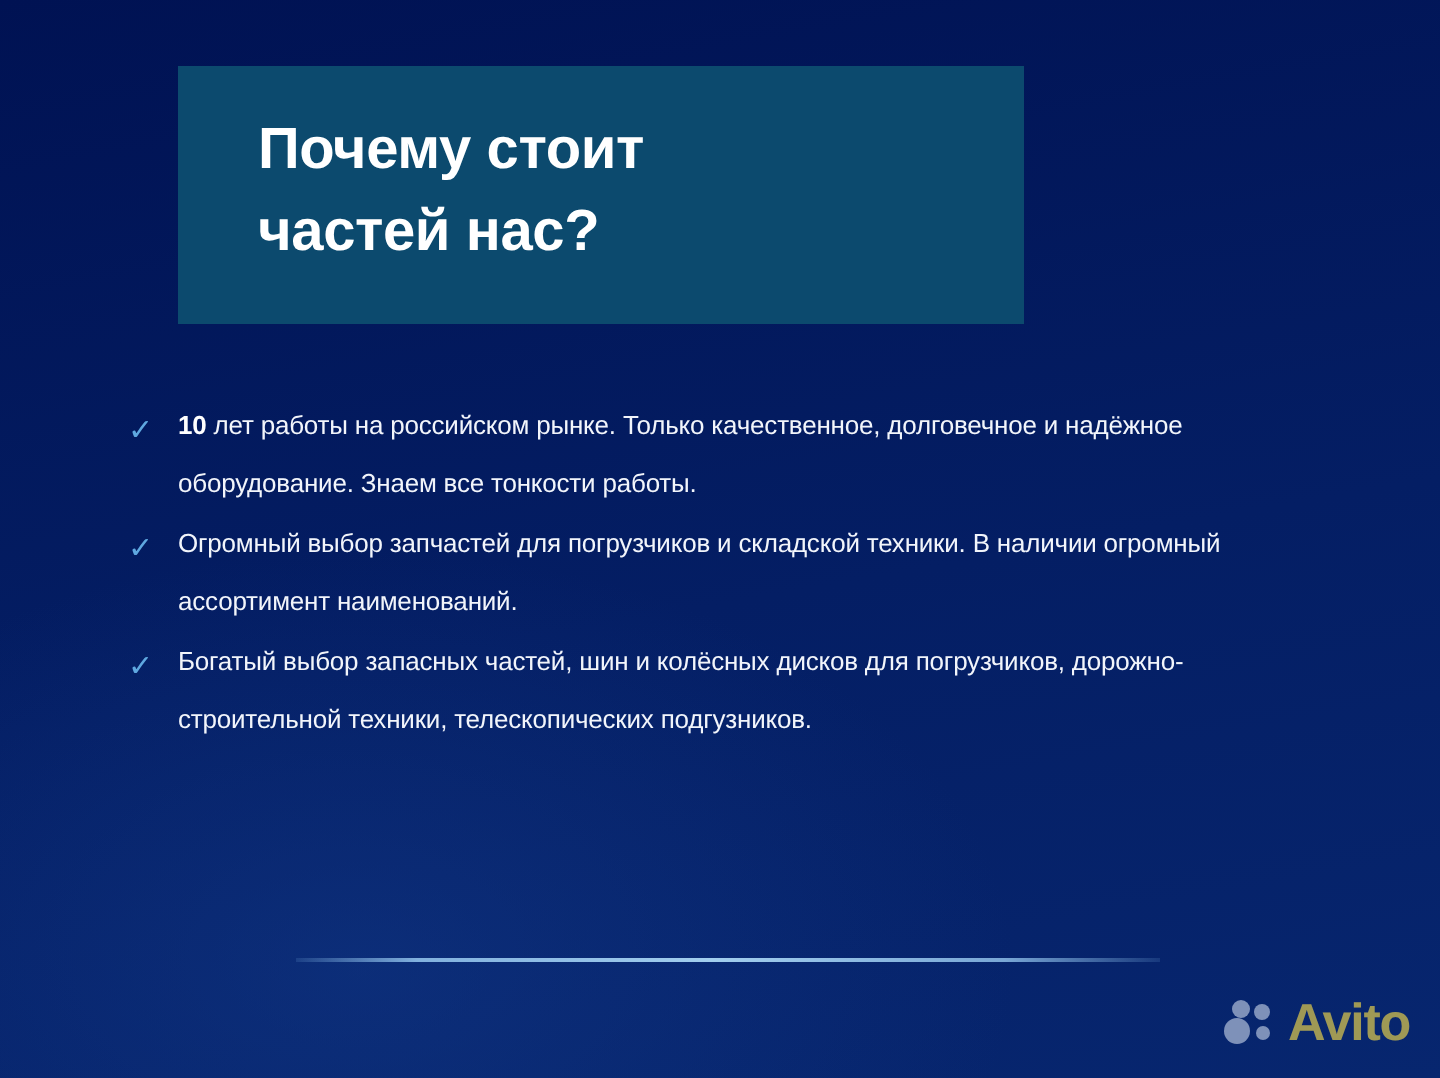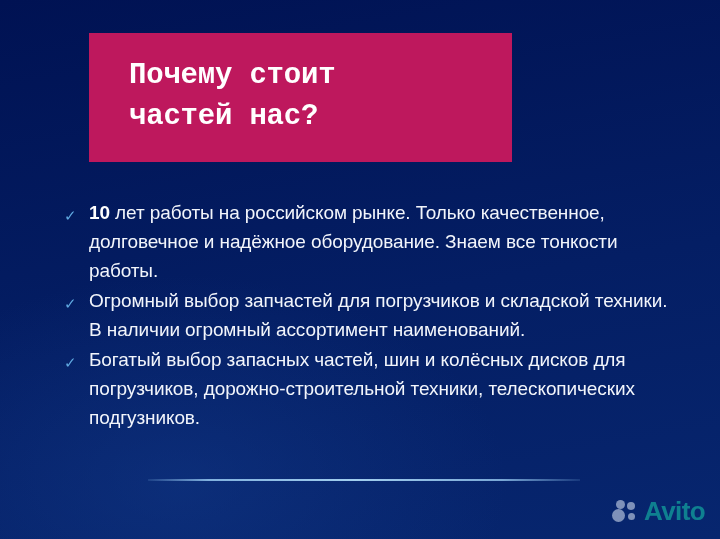--- a/index.html
+++ b/index.html
@@ -37,22 +37,21 @@
     background: radial-gradient(ellipse 70% 60% at 25% 90%, rgba(20,60,140,0.45) 0%, rgba(20,60,140,0) 65%);
   }
 
   
   #title-block {
     position: absolute;
     left: 89px;
     top: 33px;
     width: 423px;
     height: 129px;
-    background: #be185d;
-    font-family: Liberation Mono, monospace;
+    background: #0c4a6e;
   }
 
   #title-text {
     position: absolute;
     left: 40px;
     top: 22px;
     width: 370px;
     color: #ffffff;
     font-size: 29px;
     font-weight: bold;
@@ -82,21 +81,21 @@
     color: #5fa8e0;
     font-size: 15px;
     line-height: 29px;
     font-weight: normal;
     text-align: left;
   }
 
   .bullet-text {
     flex: 1 1 auto;
     color: #f2f5fb;
-    font-size: 19px;
+    font-size: 13px;
     line-height: 29px;
     letter-spacing: -0.1px;
   }
   .bullet-text .lead {
     font-weight: bold;
     color: #ffffff;
   }
 
   
   #divider {
@@ -133,21 +132,21 @@
     position: absolute;
     display: block;
     border-radius: 50%;
     background: #c8d4e8;
   }
   #wm-mark .d-big   { width: 13px; height: 13px; left: 0px;  top: 10px; }
   #wm-mark .d-med   { width: 9px;  height: 9px;  left: 4px;  top: 1px;  }
   #wm-mark .d-sm1   { width: 8px;  height: 8px;  left: 15px; top: 3px;  }
   #wm-mark .d-sm2   { width: 7px;  height: 7px;  left: 16px; top: 14px; }
   #wm-text {
-    color: #14b8a6;
+    color: #fde047;
     font-size: 26px;
     font-weight: bold;
     letter-spacing: -0.6px;
     line-height: 1;
   }
 </style>
 </head>
 <body>
 
 <div id="slide">

